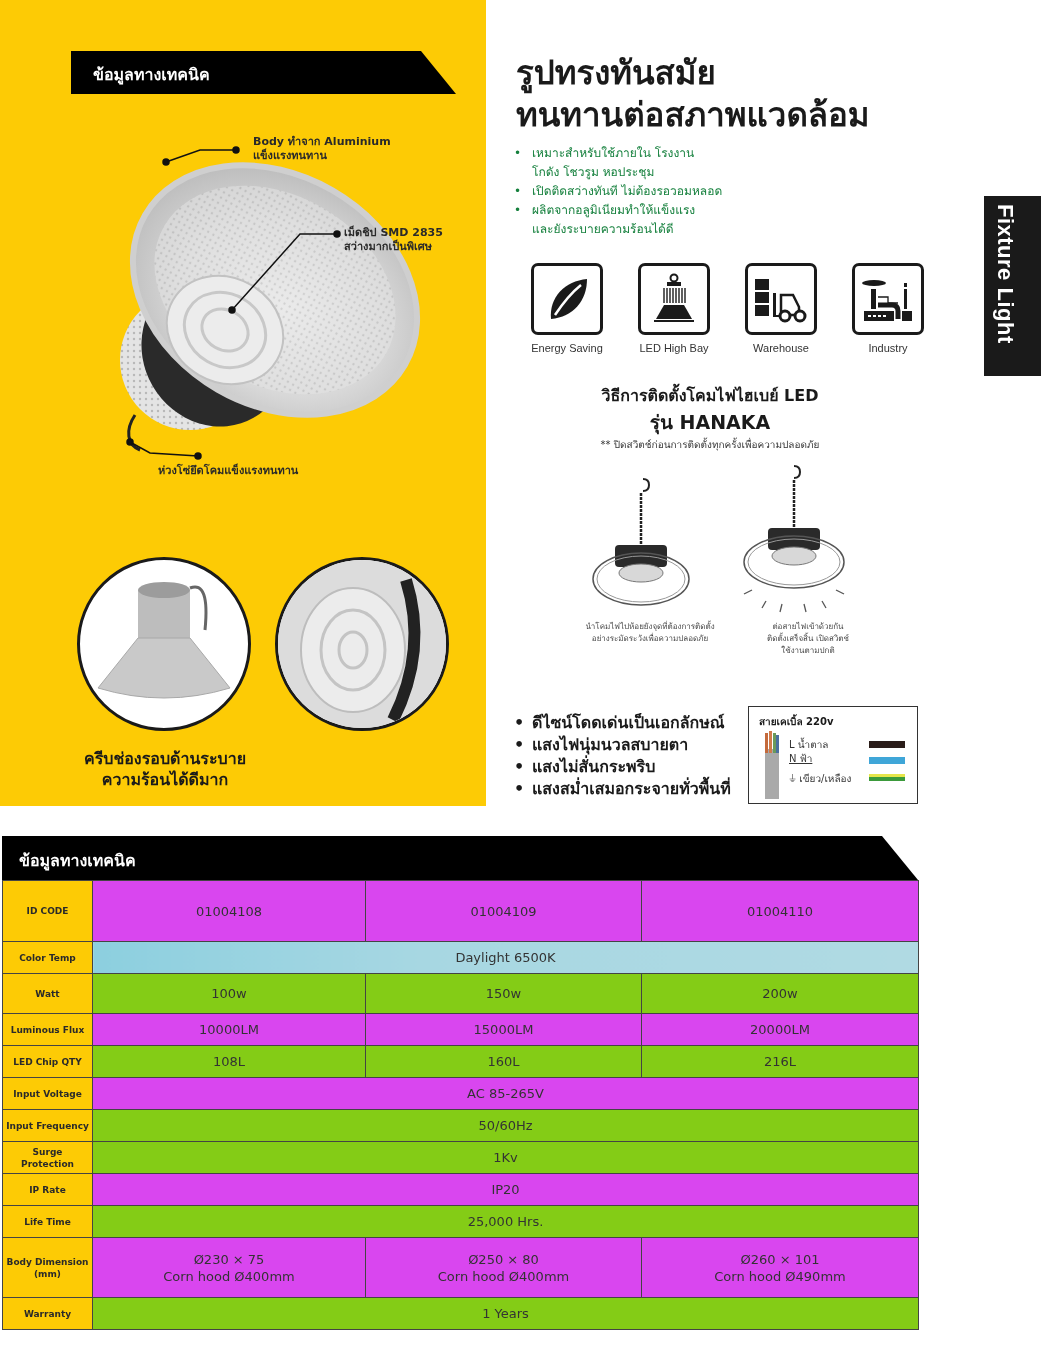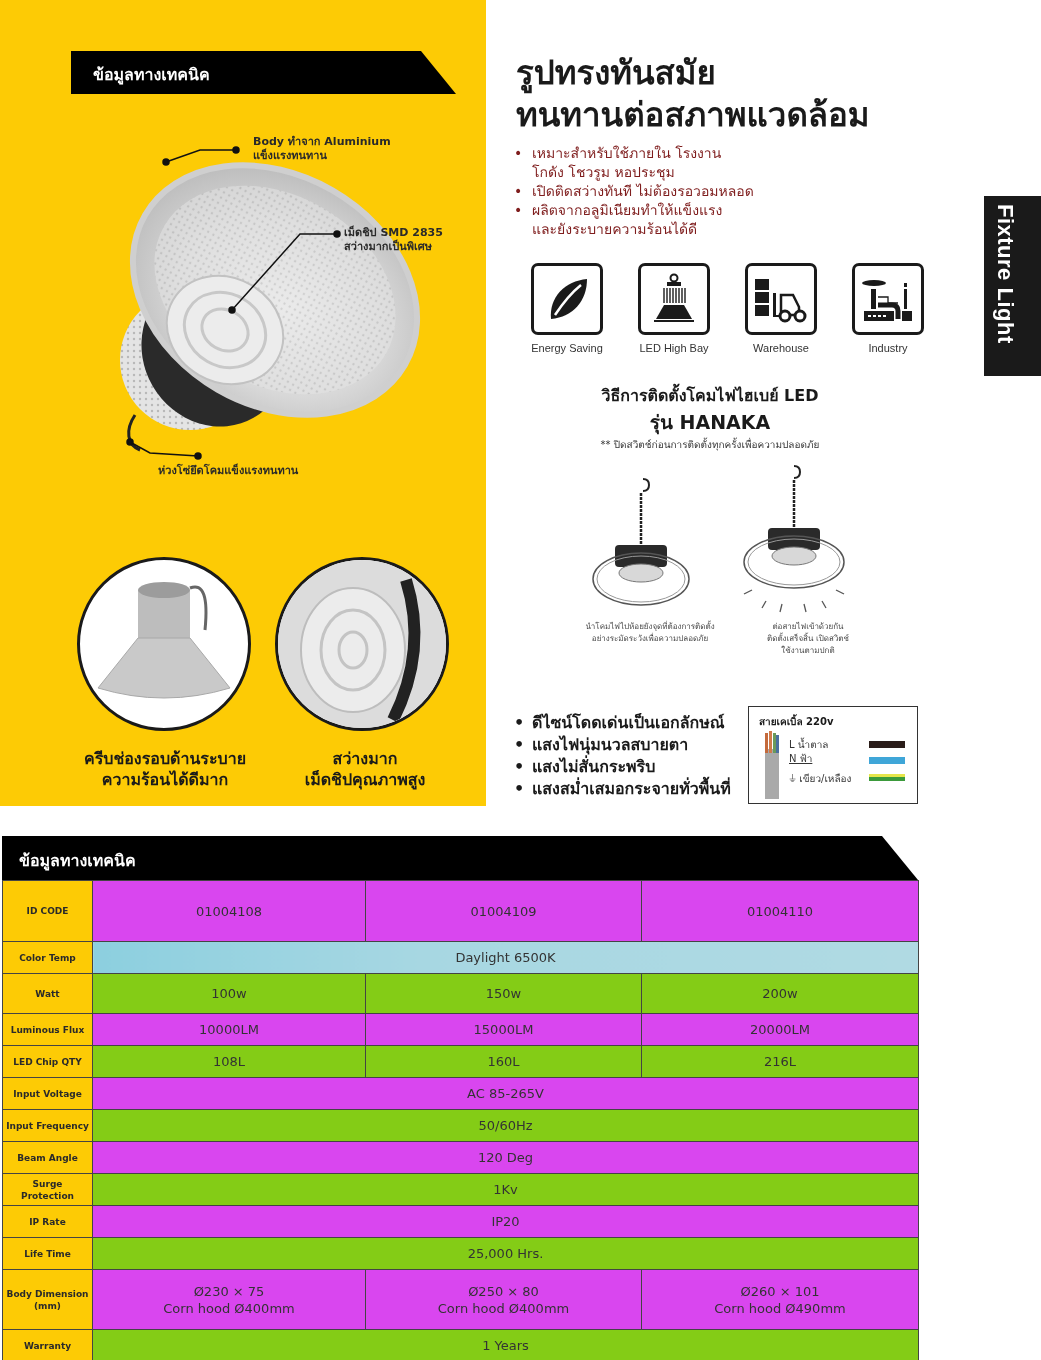--- a/index.html
+++ b/index.html
@@ -18,21 +18,21 @@
   .main-lamp { position: absolute; left: 95px; top: 150px; width: 330px; height: 310px; }
 
   .feature-circle { position: absolute; width: 174px; height: 174px; border-radius: 50%; background: #ffffff; border: 3px solid #1a1a1a; overflow: hidden; }
   .feature-caption { position: absolute; font-size: 16px; font-weight: bold; text-align: center; line-height: 21px; color: #1a1a1a; }
 
   
   .headline { position: absolute; left: 516px; top: 52px; font-size: 33px; font-weight: bold; line-height: 42px; color: #1a1a1a; }
   .bullet-list { position: absolute; list-style: none; }
   .bullet-list li { position: relative; padding-left: 18px; }
   .bullet-list li::before { content: "•"; position: absolute; left: 0; }
-  .bl1 { left: 514px; top: 144px; font-size: 14px; line-height: 19px; color: #7f1d1d; }
+  .bl1 { left: 514px; top: 144px; font-size: 12px; line-height: 19px; color: #15803d; }
   .bl1 .cont { display: block; }
 
   .icon-row { position: absolute; left: 519px; top: 263px; display: flex; gap: 11px; }
   .icon-card { width: 96px; text-align: center; }
   .icon-box { width: 72px; height: 72px; border: 3px solid #1a1a1a; border-radius: 7px; margin: 0 auto; display: flex; align-items: center; justify-content: center; background: #fff; }
   .icon-label { font-size: 11px; color: #333; margin-top: 7px; font-family: "Liberation Sans", sans-serif; }
 
   .fixture-tab { position: absolute; left: 984px; top: 196px; width: 57px; height: 180px; background: #1a1a1a; }
   .fixture-tab span { position: absolute; left: 8px; top: 8px; writing-mode: vertical-rl; color: #fff; font-size: 22px; font-weight: bold; font-family: "Liberation Sans", sans-serif; letter-spacing: 0.5px; }
 
@@ -140,24 +140,20 @@
       <ellipse cx="75" cy="90" rx="52" ry="62" fill="#ececec" stroke="#bdbdbd" stroke-width="2"></ellipse>
       <ellipse cx="75" cy="90" rx="32" ry="40" fill="none" stroke="#c4c4c4" stroke-width="3"></ellipse>
       <ellipse cx="75" cy="90" rx="14" ry="18" fill="none" stroke="#c4c4c4" stroke-width="3"></ellipse>
       <path d="M128 20 Q150 90 115 160" stroke="#222" stroke-width="12" fill="none"></path>
     </svg>
   </div>
 
   <div class="feature-caption" style="left:70px; top:748px; width:190px;">
     <div>ครีบช่องรอบด้านระบาย</div>
     <div>ความร้อนได้ดีมาก</div>
-  </div>
-  <div class="feature-caption" style="left:275px; top:748px; width:180px;">
-    <div>สว่างมาก</div>
-    <div>เม็ดชิปคุณภาพสูง</div>
   </div>
 </section>
 
 <h1 class="headline">
   <div>รูปทรงทันสมัย</div>
   <div>ทนทานต่อสภาพแวดล้อม</div>
 </h1>
 
 <ul class="bullet-list bl1">
   <li><span>เหมาะสำหรับใช้ภายใน โรงงาน</span><span class="cont">โกดัง โชวรูม หอประชุม</span></li>
@@ -347,24 +343,20 @@
       <td class="val">216L</td>
     </tr>
     <tr class="gray" style="height:32px;">
       <td class="label">Input Voltage</td>
       <td class="val" colspan="3">AC 85-265V</td>
     </tr>
     <tr class="white" style="height:32px;">
       <td class="label">Input Frequency</td>
       <td class="val" colspan="3">50/60Hz</td>
     </tr>
-    <tr class="gray" style="height:32px;">
-      <td class="label">Beam Angle</td>
-      <td class="val" colspan="3">120 Deg</td>
-    </tr>
     <tr class="white" style="height:32px;">
       <td class="label">Surge Protection</td>
       <td class="val" colspan="3">1Kv</td>
     </tr>
     <tr class="gray" style="height:32px;">
       <td class="label">IP Rate</td>
       <td class="val" colspan="3">IP20</td>
     </tr>
     <tr class="white" style="height:32px;">
       <td class="label">Life Time</td>

